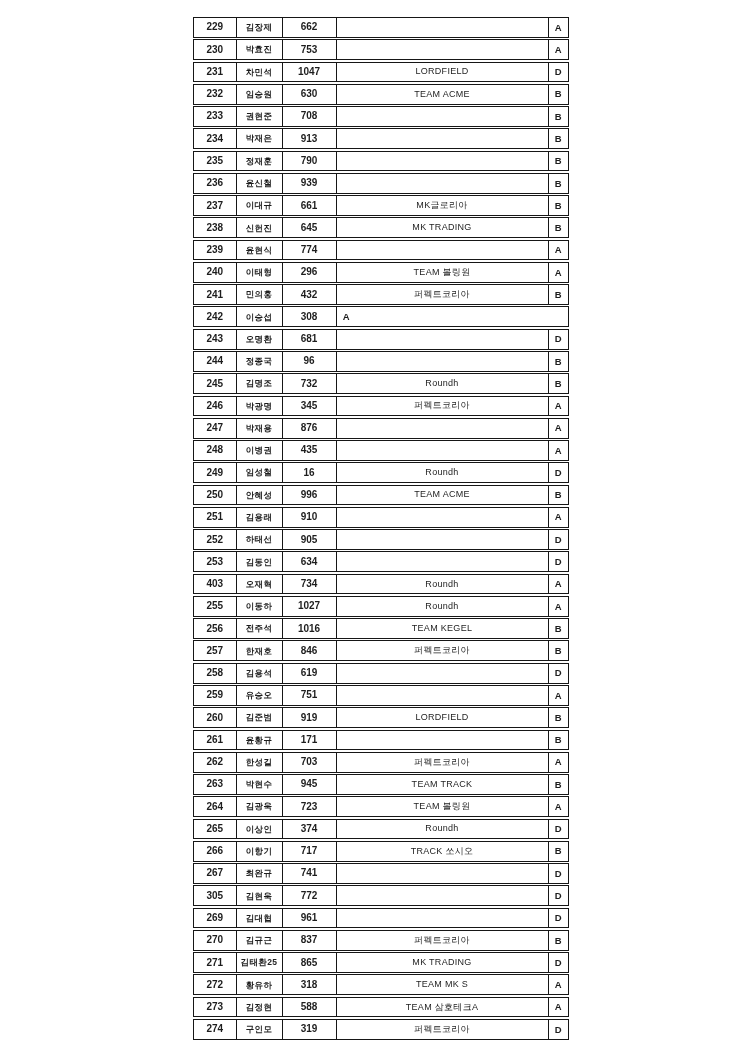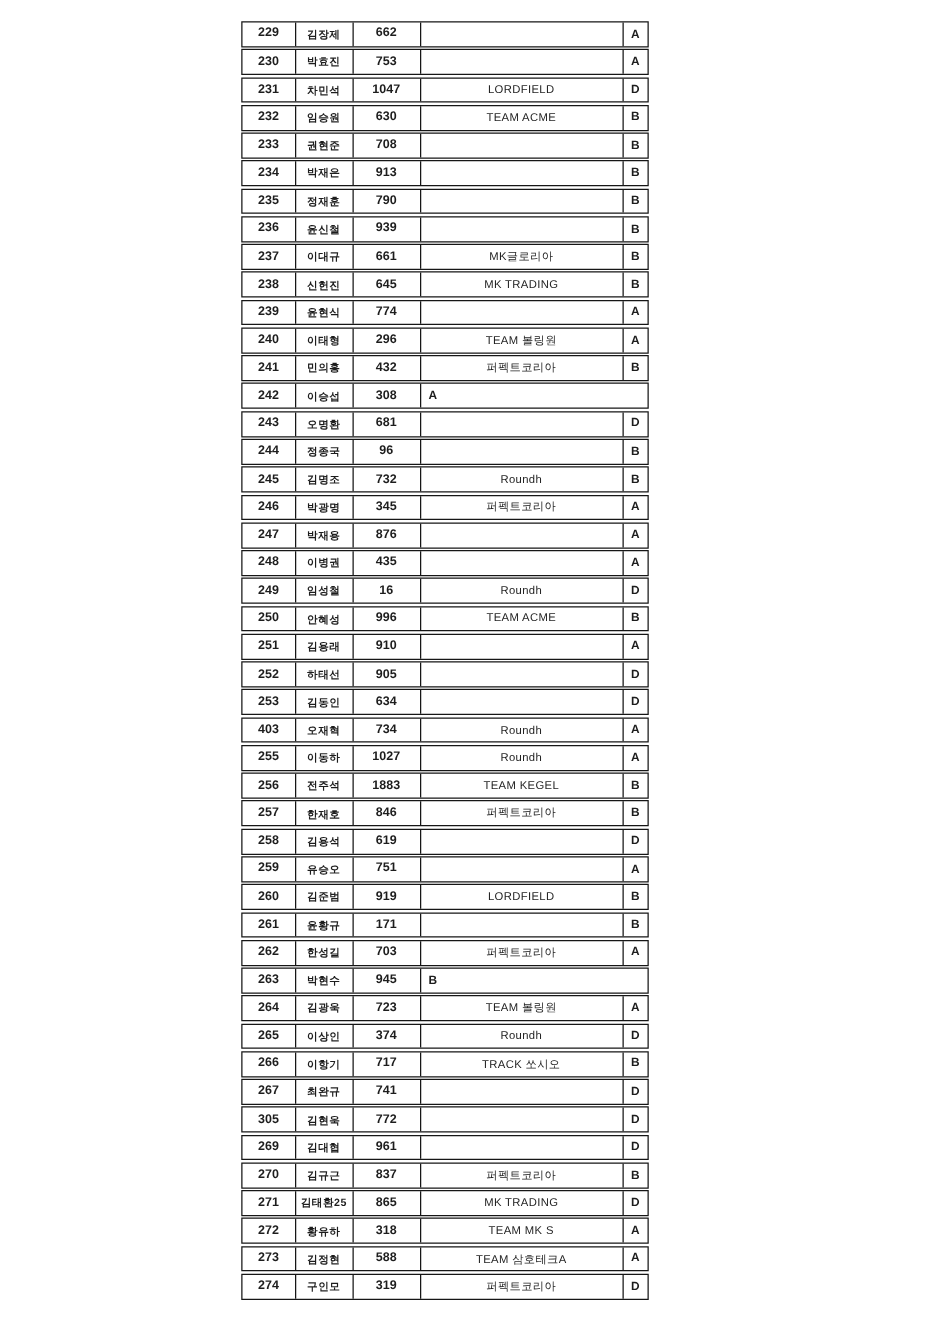--- a/index.html
+++ b/index.html
@@ -12,21 +12,21 @@
     position: relative;
     width: 750px;
     height: 1061px;
     background: #ffffff;
     overflow: hidden;
   }
   .roster {
     position: absolute;
     left: 193px;
     top: 17px;
-    width: 326px;
+    width: 376px;
     height: 1023px;
     display: flex;
     flex-direction: column;
     justify-content: space-between;
   }
   .row {
     box-sizing: border-box;
     height: 20.8px;
     border: 1.6px solid #161616;
     background: #ffffff;
@@ -268,21 +268,21 @@
     <div class="cell c-no">255</div>
     <div class="cell c-name">이동하</div>
     <div class="cell c-num">1027</div>
     <div class="cell c-team">Roundh</div>
     <div class="cell c-grade">A</div>
   </div>
 
   <div class="row">
     <div class="cell c-no">256</div>
     <div class="cell c-name">전주석</div>
-    <div class="cell c-num">1883</div>
+    <div class="cell c-num">1016</div>
     <div class="cell c-team">TEAM KEGEL</div>
     <div class="cell c-grade">B</div>
   </div>
 
   <div class="row">
     <div class="cell c-no">257</div>
     <div class="cell c-name">한재호</div>
     <div class="cell c-num">846</div>
     <div class="cell c-team">퍼펙트코리아</div>
     <div class="cell c-grade">B</div>
@@ -325,20 +325,21 @@
     <div class="cell c-name">한성길</div>
     <div class="cell c-num">703</div>
     <div class="cell c-team">퍼펙트코리아</div>
     <div class="cell c-grade">A</div>
   </div>
 
   <div class="row">
     <div class="cell c-no">263</div>
     <div class="cell c-name">박현수</div>
     <div class="cell c-num">945</div>
+    <div class="cell c-team">TEAM TRACK</div>
     <div class="cell c-grade">B</div>
   </div>
 
   <div class="row">
     <div class="cell c-no">264</div>
     <div class="cell c-name">김광욱</div>
     <div class="cell c-num">723</div>
     <div class="cell c-team">TEAM 볼링원</div>
     <div class="cell c-grade">A</div>
   </div>

